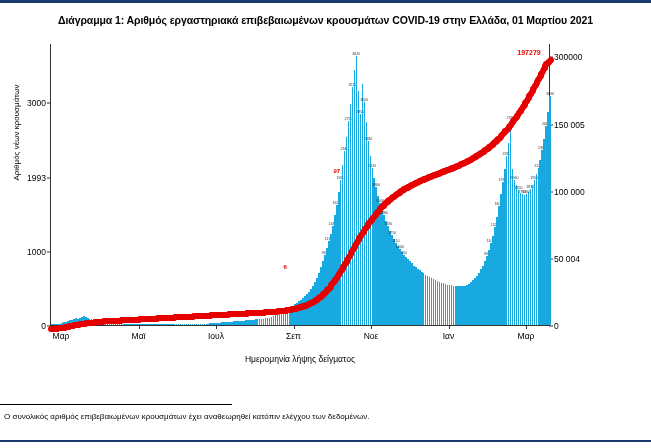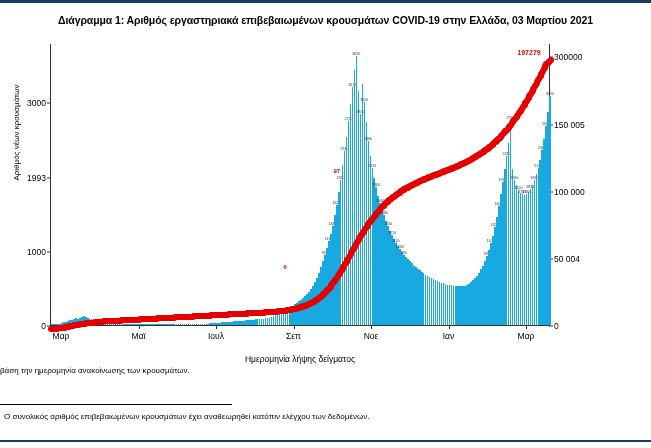--- a/index.html
+++ b/index.html
@@ -136,21 +136,21 @@
   .fn2 { top:412px; left:4px; }
   .page-rule-bottom {
     position:absolute; left:0; bottom:6px; width:651px; height:2px; background:#1b3a6b;
   }
 </style>
 </head>
 <body>
 
 <div class="page-rule-top"></div>
 
-<div class="title">Διάγραμμα 1: Αριθμός εργαστηριακά επιβεβαιωμένων κρουσμάτων COVID-19 στην Ελλάδα, 03 Μαρτίου 2021</div>
+<div class="title">Διάγραμμα 1: Αριθμός εργαστηριακά επιβεβαιωμένων κρουσμάτων COVID-19 στην Ελλάδα, 01 Μαρτίου 2021</div>
 
 <div class="chart-wrap">
 
   <div class="ylabel-left">Αριθμός νέων κρουσμάτων</div>
 
   <div class="plot">
     <div class="plot-inner" id="plot-inner">
         <div class="ytick" style="top: 282px;">0</div>
         <div class="tickmark" style="top: 282px;"></div>
         <div class="ytick" style="top: 207.789px;">1000</div>
@@ -1102,18 +1102,17 @@
         <div class="annot" style="left: 478px; top: 12px;">197279</div>
         <div class="annot-small" style="left: 282.5px; top: 124.08px;">97</div>
         <div class="annot-small" style="left: 232.5px; top: 219.96px;">6</div>
       </div>
   </div>
 
   <div class="xlabel">Ημερομηνία λήψης δείγματος</div>
 </div>
 
 <div class="footnote fn1">
-  <div>βάση την ημερομηνία ανακοίνωσης των κρουσμάτων.</div>
 </div>
 <div class="fn-rule"></div>
 <div class="footnote fn2">Ο συνολικός αριθμός επιβεβαιωμένων κρουσμάτων έχει αναθεωρηθεί κατόπιν ελέγχου των δεδομένων.</div>
 
 <div class="page-rule-bottom"></div>
 
 </body></html>

